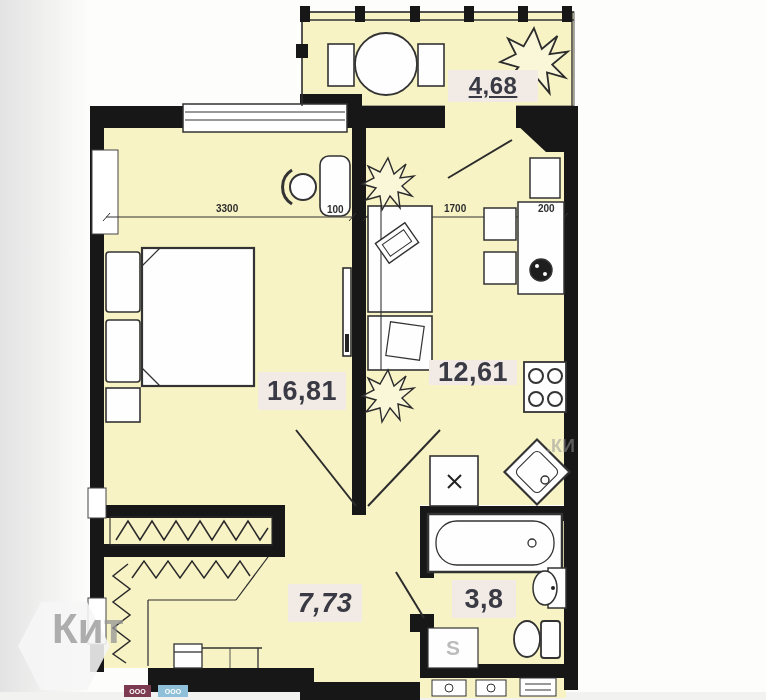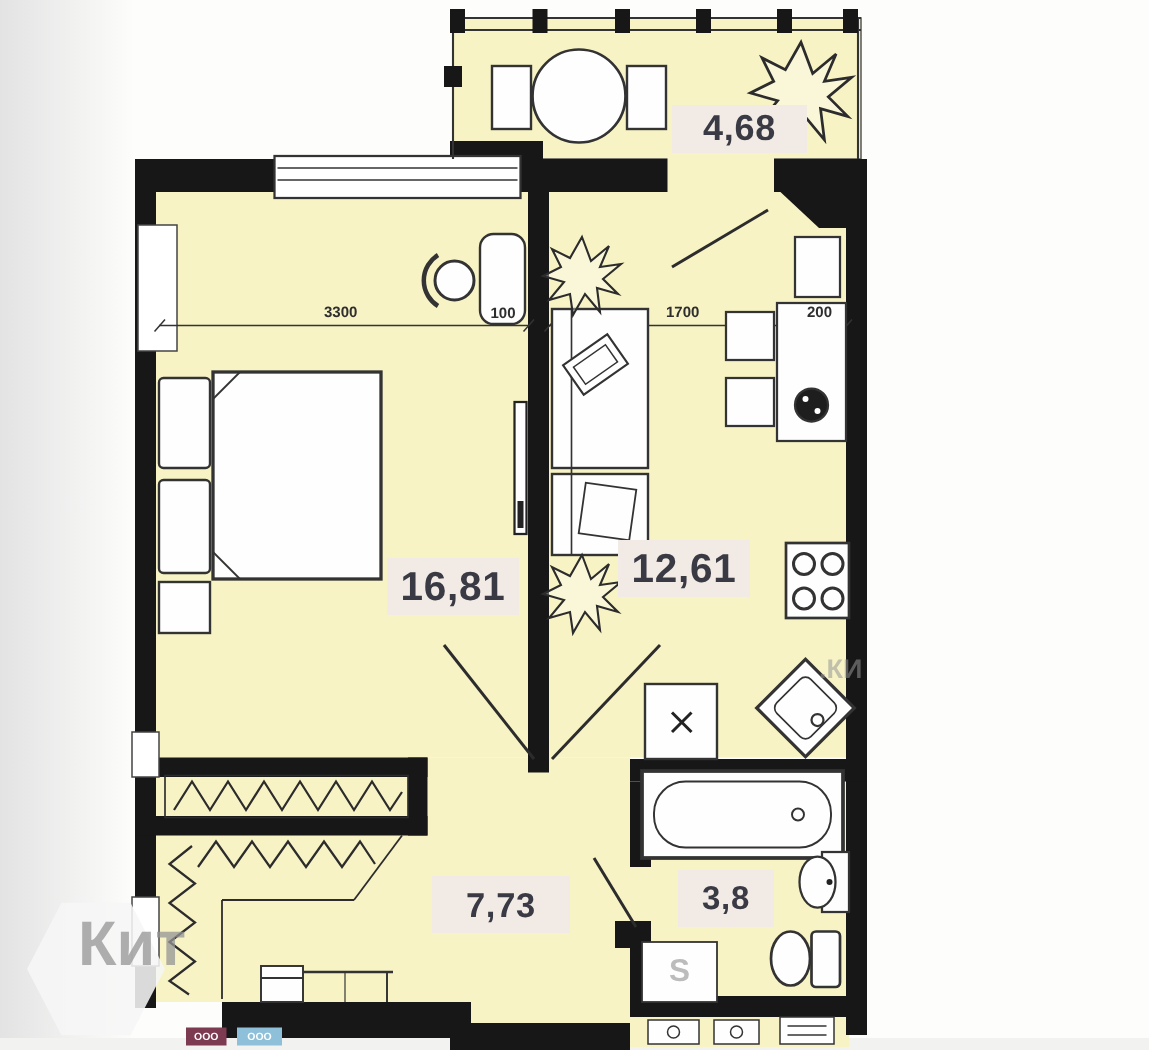--- a/index.html
+++ b/index.html
@@ -4,25 +4,25 @@
 <style>
   html,body{margin:0;padding:0;background:#fcfcfc;}
   .stage{position:relative;width:766px;height:700px;overflow:hidden;
          font-family:"Liberation Sans",sans-serif;background:#fdfdfc;}
   .bg-left{position:absolute;left:0;top:0;width:90px;height:700px;
            background:linear-gradient(to right,#e3e3e3,#fdfdfc);}
   .bg-bottom{position:absolute;left:0;top:692px;width:766px;height:8px;background:#f2f2f1;}
   svg{position:absolute;left:0;top:0;}
   .chip{position:absolute;background:#f1eae5;color:#3a3a44;text-align:center;
         font-weight:700;letter-spacing:.5px;display:flex;align-items:center;justify-content:center;}
-  .chip-balcony{left:448px;top:70px;width:90px;height:32px;font-size:24px;}
+  .chip-balcony{left:448px;top:70px;width:90px;height:32px;font-size:24px;text-decoration:underline;}
   .chip-living{left:258px;top:372px;width:88px;height:38px;font-size:27px;}
-  .chip-kitchen{left:412px;top:360px;width:88px;height:38px;font-size:27px;}
-  .chip-hallway{left:288px;top:584px;width:92px;height:38px;font-size:23px;}
-  .chip-bathroom{left:452px;top:580px;width:64px;height:38px;font-size:22px;}
+  .chip-kitchen{left:429px;top:360px;width:88px;height:25px;font-size:27px;}
+  .chip-hallway{left:288px;top:584px;width:74px;height:38px;font-size:27px;font-style:italic;}
+  .chip-bathroom{left:452px;top:580px;width:64px;height:38px;font-size:27px;}
   .dim{position:absolute;font-weight:700;font-size:10px;color:#2e2e2e;}
   .dim-3300{left:196px;top:203px;margin-left:20px;}
   .dim-100{left:327px;top:204px;}
   .dim-2800{left:444px;top:203px;}
   .dim-200{left:538px;top:203px;}
   .s-label{position:absolute;left:430px;top:632px;width:46px;height:32px;
            color:#bcbcbc;font-size:21px;font-weight:700;display:flex;align-items:center;justify-content:center;}
   .wm-hex{position:absolute;left:18px;top:598px;width:92px;height:96px;
           background:rgba(246,246,246,.88);
           clip-path:polygon(25% 4%,75% 4%,100% 50%,75% 96%,25% 96%,0% 50%);z-index:6;}

